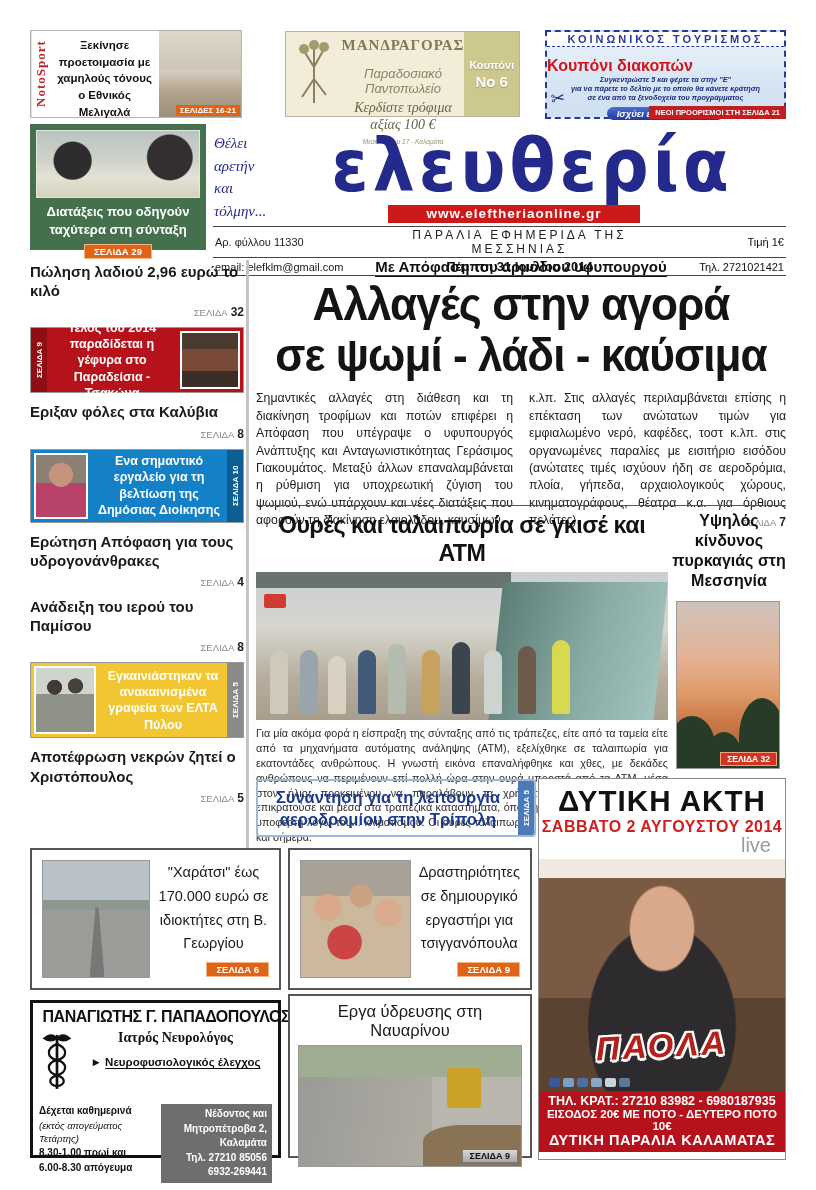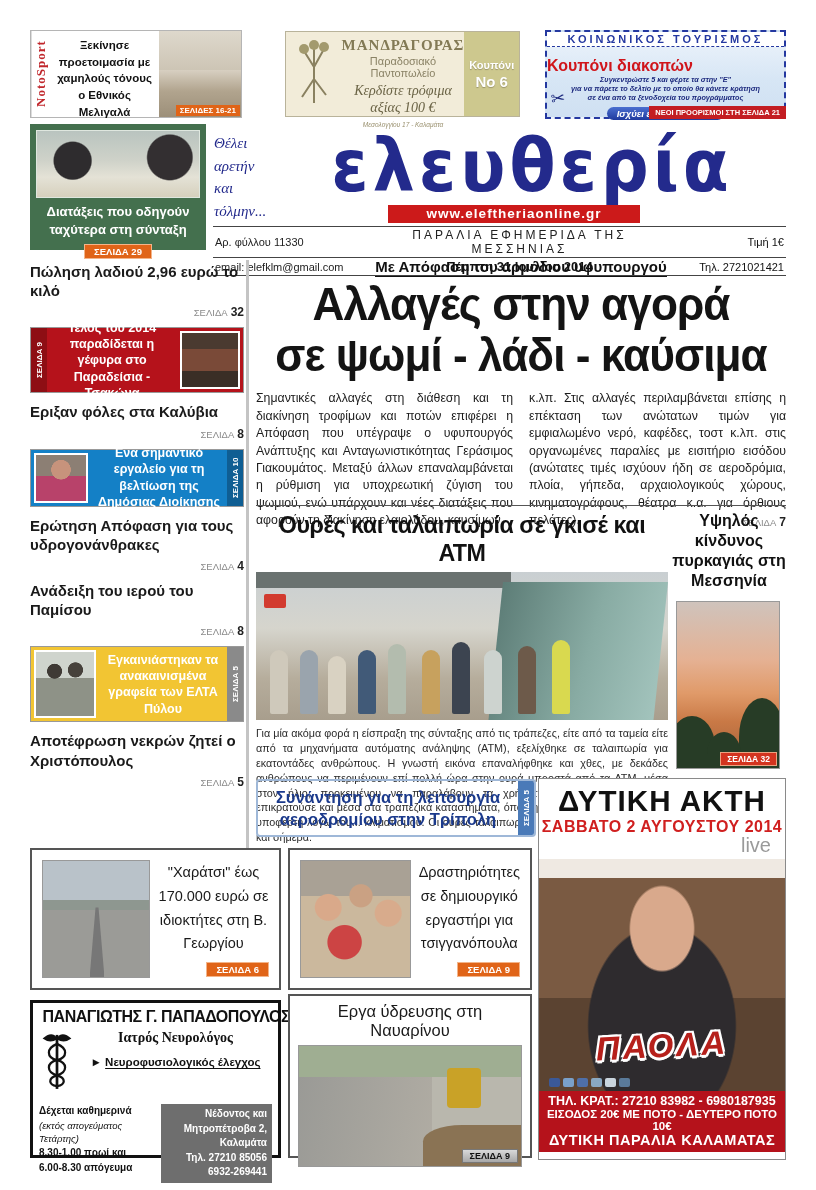--- a/index.html
+++ b/index.html
@@ -19,21 +19,21 @@
     font-weight:bold;font-size:13px;color:#c0262b;letter-spacing:1px;}
   .ns-title{flex:1;padding:6px 4px;font-size:11.5px;font-weight:600;text-align:center;line-height:1.45;}
   .ns-photo{position:relative;width:82px;background:linear-gradient(180deg,#cfc7ba 0%,#d8d0c2 45%,#b1a48e 70%,#9c8f79 100%);}
   .ns-wall{position:absolute;left:0;top:0;width:100%;height:45%;background:linear-gradient(180deg,#ded8cc,#cdc5b5);}
   .ns-badge{position:absolute;right:1px;bottom:1px;background:var(--badge-orange);color:#fff;font-size:8px;font-weight:bold;padding:1px 4px;}
 
   #ad-mandragoras{left:285px;top:31px;width:235px;height:86px;border:1px solid #b9b39a;background:#f2ecd9;display:flex;}
   .md-ill{width:58px;display:flex;align-items:center;justify-content:center;}
   .md-txt{flex:1;text-align:center;padding-top:5px;color:#7d7555;}
   .md-name{font-family:"Liberation Serif","DejaVu Serif",serif;font-weight:bold;font-size:15px;letter-spacing:1px;color:#837a55;}
-  .md-sub{font-size:11px;margin-top:1px;color:#8a8265;}
+  .md-sub{font-size:13px;font-style:italic;margin-top:12px;color:#8a8265;}
   .md-offer{font-family:"Liberation Serif","DejaVu Serif",serif;font-style:italic;font-size:14px;color:#6b6446;line-height:1.2;margin-top:4px;}
   .md-addr{font-size:6.5px;font-style:italic;margin-top:4px;color:#9a916f;}
   .md-coupon{width:57px;background:#cdc88e;color:#fff;display:flex;flex-direction:column;align-items:center;justify-content:center;gap:2px;}
   .md-cl{font-size:11px;font-weight:bold;text-shadow:0 1px 1px #9a946a;}
   .md-cn{font-size:15px;font-weight:bold;text-shadow:0 1px 1px #9a946a;}
 
   #ad-coupon{left:545px;top:30px;width:241px;height:89px;border:2px dashed var(--coupon-blue);background:linear-gradient(180deg,#eef4fb 0%,#d7e6f5 55%,#cfe0f2 100%);}
   .cp-header{border-bottom:1px dashed var(--coupon-blue);background:#fff;color:var(--coupon-blue);
     font-weight:bold;font-size:11px;letter-spacing:3px;text-align:center;padding:1px 0;}
   .cp-title{color:#d0151b;font-weight:bold;font-size:16px;text-align:left;line-height:1.1;margin-top:10px;}
@@ -82,21 +82,21 @@
   .sb-box{display:flex;margin-bottom:9px;border:1px solid #999;}
   .vtab{width:16px;display:flex;align-items:center;justify-content:center;writing-mode:vertical-rl;
     transform:rotate(180deg);font-size:8px;font-weight:bold;color:#fff;}
   .sb-box .bx-title{flex:1;display:flex;align-items:center;justify-content:center;text-align:center;
     color:#fff;font-weight:bold;font-size:12.5px;line-height:1.3;padding:4px 5px;}
   .bx-photo{border:2px solid #fff;margin:3px;}
   #bx-red{height:66px;background:#b5121b;}
   #bx-red .vtab{background:var(--dark-red);}
   .ph-bridge{width:60px;background:
       linear-gradient(180deg,#4a3a30 0 30%,#7a4a38 30% 70%,#3a2e26 70% 100%);}
-  #bx-blue{height:58px;background:var(--blue);justify-content:space-between;}
+  #bx-blue{height:74px;background:var(--blue);justify-content:space-between;}
   #bx-blue .vtab{background:var(--blue-dark);}
   .ph-woman{width:54px;background:
       radial-gradient(circle at 50% 32%,#c7937c 0 24%,transparent 25%),
       linear-gradient(180deg,#8c7f74 0 45%,#b8426a 45% 100%);}
   #bx-gray{height:80px;background:var(--gray-box);}
   #bx-gray .vtab{background:var(--gray-dark);}
   .ph-portrait{width:60px;background:
       radial-gradient(circle at 50% 35%,#c9ab92 0 26%,transparent 27%),
       linear-gradient(180deg,#d8d8d8 0 55%,#6d6a5c 55% 100%);}
   #bx-yellow{height:76px;background:var(--yellow);}

